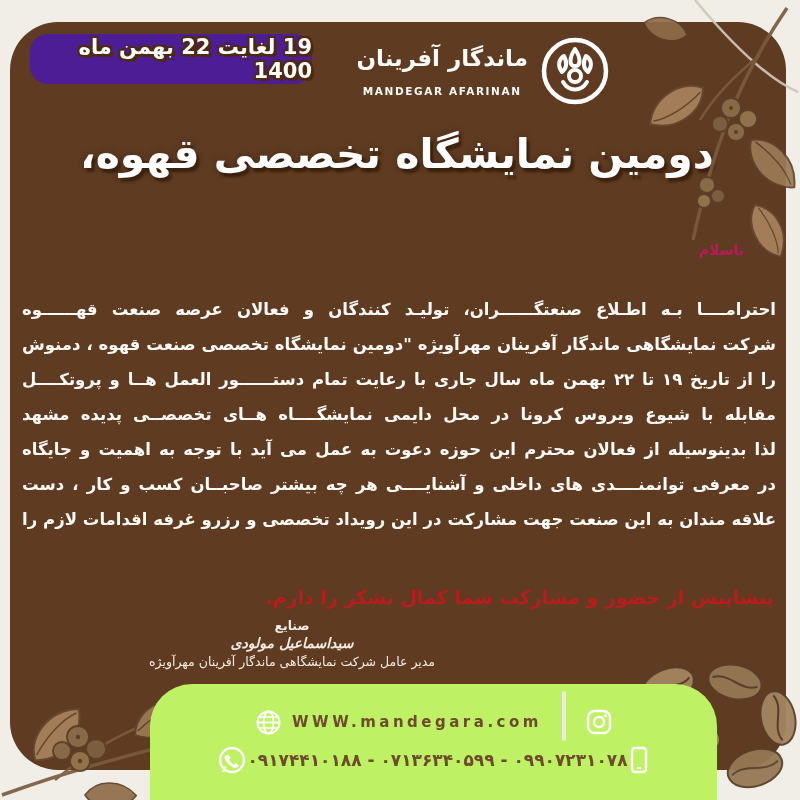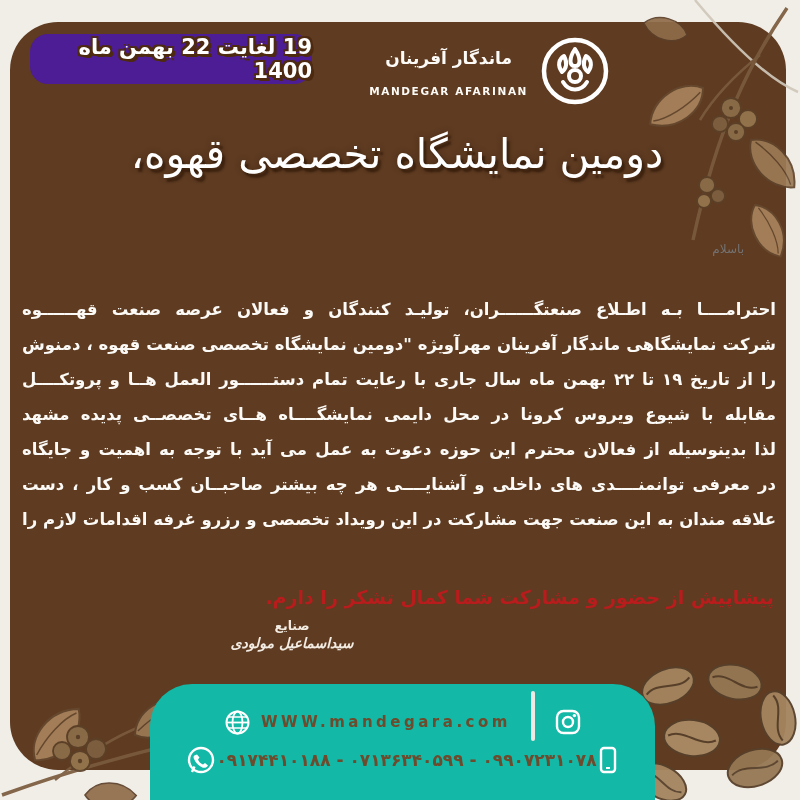--- a/index.html
+++ b/index.html
@@ -21,33 +21,33 @@
   .badge span{
     direction:rtl;color:#fff;font-weight:bold;font-size:21px;
     text-shadow:-2px -2px 0 #4d2a10,2px -2px 0 #4d2a10,-2px 2px 0 #4d2a10,2px 2px 0 #4d2a10,3px 3px 0 #4d2a10;
   }
   
   .logo{
     position:absolute;top:34px;right:188px;z-index:4;
     display:flex;align-items:center;gap:10px;
   }
   .logo-text{text-align:center;color:#fdfbf7;}
-  .logo-fa{font-size:17px;font-weight:bold;direction:rtl;line-height:26px;}
+  .logo-fa{font-size:23px;font-weight:bold;direction:rtl;line-height:26px;}
   .logo-en{font-size:10.5px;font-weight:bold;letter-spacing:1.6px;margin-top:14px;}
   .logo-circle{width:74px;height:74px;}
   
   .title{
     position:absolute;top:126px;left:4px;right:10px;z-index:3;
-    text-align:center;direction:rtl;color:#ffffff;font-weight:normal;
+    text-align:center;direction:rtl;color:#ffffff;font-weight:bold;
     font-size:41px;line-height:57px;
     text-shadow:0 0 6px rgba(44,22,6,.4),3px 4px 2px rgba(44,22,6,.6);
   }
   .greeting{
     position:absolute;top:242px;right:56px;z-index:3;
-    direction:rtl;color:#737373;font-weight:normal;font-size:12px;
+    direction:rtl;color:#be185d;font-weight:bold;font-size:14px;
   }
   
   .body-text{
     position:absolute;top:292px;left:22px;right:24px;z-index:3;direction:rtl;
   }
   .bline{
     color:#fcfaf6;font-weight:bold;font-size:16.5px;
     height:35px;line-height:35px;overflow:hidden;
     text-align:justify;text-align-last:justify;
   }
@@ -57,22 +57,22 @@
   }
   .signature{
     position:absolute;top:618px;left:108px;width:368px;z-index:3;
     direction:rtl;text-align:center;color:#f3ece3;
   }
   .sig-thanks{font-size:12.5px;font-weight:bold;}
   .sig-name{font-size:14px;font-weight:bold;margin-top:2px;font-style:italic;}
   .sig-role{font-size:12.5px;margin-top:3px;}
   
   .contact-panel{
-    position:absolute;left:150px;top:684px;width:505px;height:116px;z-index:6;
-    background:#14b8a6;border-radius:42px 42px 0 0;
+    position:absolute;left:150px;top:684px;width:567px;height:116px;z-index:6;
+    background:#bef264;border-radius:42px 42px 0 0;
   }
   .c-row{
     position:absolute;left:0;right:0;display:flex;align-items:center;justify-content:center;
     direction:ltr;color:#6d4b2c;font-weight:bold;
   }
   .row1{top:20px;height:36px;font-size:15px;letter-spacing:3.5px;gap:10px;}
   .row2{top:58px;height:36px;font-size:17px;letter-spacing:3px;}
   .divider{width:4px;height:50px;background:#eeeae3;border-radius:2px;margin:0 10px;position:relative;top:-6px;}
   .cicon{display:inline-flex;align-items:center;}
   
@@ -120,20 +120,21 @@
   <div class="bline">لذا بدینوسیله از فعالان محترم این حوزه دعوت به عمل می آید با توجه به اهمیت و جایگاه ویژه این نمایشگــاه</div>
   <div class="bline">در معرفی توانمنــــدی های داخلی و آشنایــــی هر چه بیشتر صاحبــان کسب و کار ، دست اندرکــاران و</div>
   <div class="bline">علاقه مندان به این صنعت جهت مشارکت در این رویداد تخصصی و رزرو غرفه اقدامات لازم را مبذول نمایید.</div>
 </div>
 
 <div class="closing">پیشاپیش از حضور و مشارکت شما کمال تشکر را دارم.</div>
 
 <div class="signature">
   <div class="sig-thanks">صنایع</div>
   <div class="sig-name">سیداسماعیل مولودی</div>
+  <div class="sig-role">مدیر عامل شرکت نمایشگاهی ماندگار آفرینان مهرآویژه</div>
 </div>
 
 <div class="contact-panel">
   <div class="c-row row1">
     <span class="cicon">
       <svg width="27" height="27" viewBox="0 0 27 27">
         <circle cx="13.5" cy="13.5" r="11" fill="none" stroke="#ffffff" stroke-width="2"></circle>
         <ellipse cx="13.5" cy="13.5" rx="5" ry="11" fill="none" stroke="#ffffff" stroke-width="1.8"></ellipse>
         <line x1="2.5" y1="13.5" x2="24.5" y2="13.5" stroke="#ffffff" stroke-width="1.8"></line>
         <line x1="4" y1="8" x2="23" y2="8" stroke="#ffffff" stroke-width="1.5"></line>

